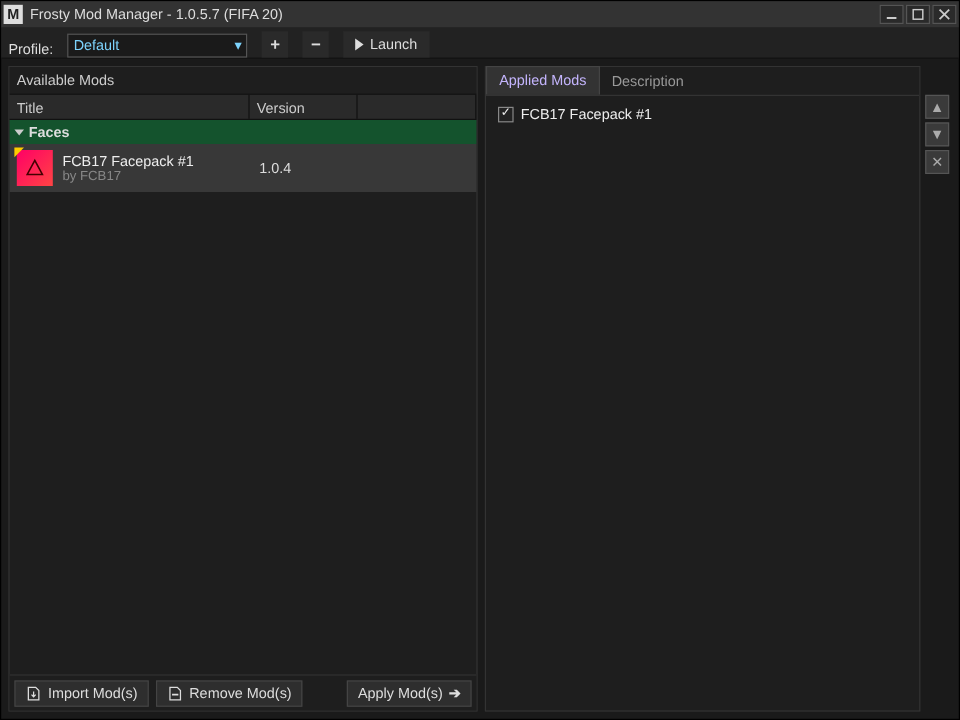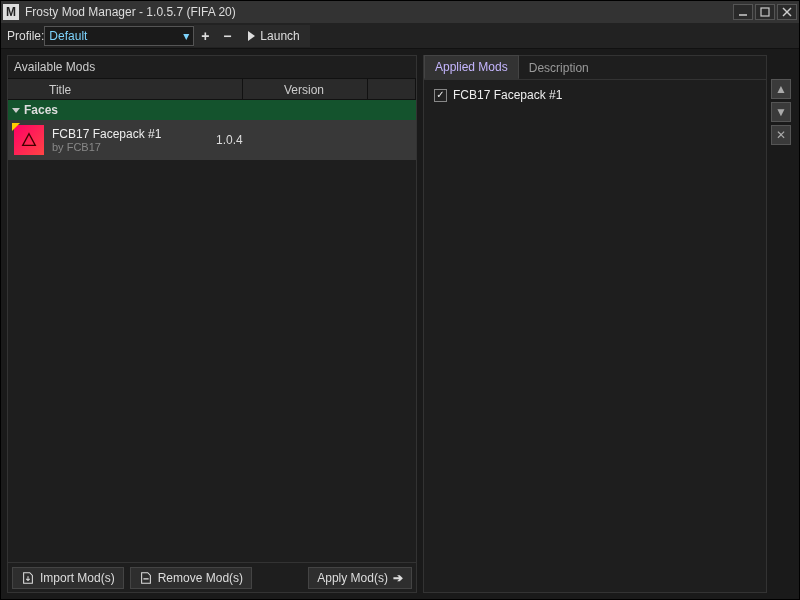--- a/index.html
+++ b/index.html
@@ -8,37 +8,37 @@
   
   .titlebar { height: 22px; background: #333; display: flex; align-items: center; padding: 0 2px; }
   .titlebar .logo { width: 16px; height: 16px; background: #ddd; color: #222; font-weight: bold; font-size: 12px; display: flex; align-items: center; justify-content: center; margin-right: 6px; }
   .titlebar .title { flex: 1; color: #ddd; font-size: 12px; }
   .titlebar .wbtn { width: 20px; height: 16px; border: 1px solid #555; background: #2a2a2a; margin-left: 2px; display: flex; align-items: center; justify-content: center; color: #ccc; cursor: pointer; }
   .titlebar .wbtn svg { width: 10px; height: 10px; }
 
   .menubar { height: 22px; background: #2e2e2e; border-bottom: 1px solid #111; display: flex; align-items: center; padding: 0 8px; gap: 18px; }
   .menubar .mitem { color: #ddd; cursor: pointer; padding: 2px 4px; }
 
-  .toolbar { height: 26px; background: #222; border-bottom: 1px solid #111; display: flex; align-items: center; padding: 0 6px; gap: 0; }
+  .toolbar { height: 26px; background: #222; border-bottom: 1px solid #111; display: flex; align-items: flex-end; padding: 0 6px; gap: 12px; }
   .toolbar .lbl { color: #ddd; }
   .profile-select { width: 150px; height: 20px; background: #1a1a1a; border: 1px solid #555; color: #7dd3fc; display: flex; align-items: center; justify-content: space-between; padding: 0 4px; cursor: pointer; }
   .tb-btn { width: 22px; height: 22px; background: #2a2a2a; display: flex; align-items: center; justify-content: center; color: #ddd; cursor: pointer; font-size: 14px; font-weight: bold; }
   .launch-btn { height: 22px; background: #2a2a2a; padding: 0 10px; display: flex; align-items: center; gap: 5px; cursor: pointer; color: #ddd; }
   .launch-btn .play { width:0; height:0; border-left: 7px solid #ddd; border-top: 5px solid transparent; border-bottom: 5px solid transparent; }
 
   .content { flex: 1; display: flex; padding: 6px; gap: 6px; min-height: 0; }
   .panel-left { flex: 1; display: flex; flex-direction: column; background: #1e1e1e; border: 1px solid #333; min-height: 0; }
   .panel-right-wrap { flex: 1; display: flex; gap: 4px; min-height: 0; }
   .panel-right { flex: 1; display: flex; flex-direction: column; background: #1e1e1e; border: 1px solid #333; min-height: 0; }
   .side-btns { width: 22px; display: flex; flex-direction: column; gap: 3px; padding-top: 24px; }
   .side-btn { width: 20px; height: 20px; background: #3a3a3a; border: 1px solid #555; display: flex; align-items: center; justify-content: center; color: #aaa; cursor: pointer; }
 
   .panel-title { padding: 4px 6px; color: #ccc; background: #1e1e1e; }
   .col-headers { height: 22px; background: #2a2a2a; display: flex; align-items: stretch; border-top: 1px solid #111; border-bottom: 1px solid #111; }
-  .col-headers .col { padding: 4px 6px; color: #ccc; border-right: 1px solid #111; margin-left: 35px; }
+  .col-headers .col { padding: 4px 6px; color: #ccc; border-right: 1px solid #111; }
   .col-title { width: 200px; }
   .col-version { width: 90px; }
   .col-spacer { flex: 1; }
 
   .cat-row { height: 20px; background: #14532d; display: flex; align-items: center; padding: 0 4px; gap: 4px; color: #ddd; font-weight: bold; }
   .cat-row .tri { width:0; height:0; border-top: 5px solid #ccc; border-left: 4px solid transparent; border-right: 4px solid transparent; }
 
   .mod-row { height: 40px; background: #383838; display: flex; align-items: center; padding: 4px 6px; gap: 8px; }
   .mod-icon { width: 30px; height: 30px; background: linear-gradient(135deg,#f06,#f44); position: relative; display:flex;align-items:center;justify-content:center; }
   .mod-icon::before { content:""; position:absolute; top:-2px; left:-2px; width:0;height:0;border-top:8px solid #fc0;border-right:8px solid transparent; }

